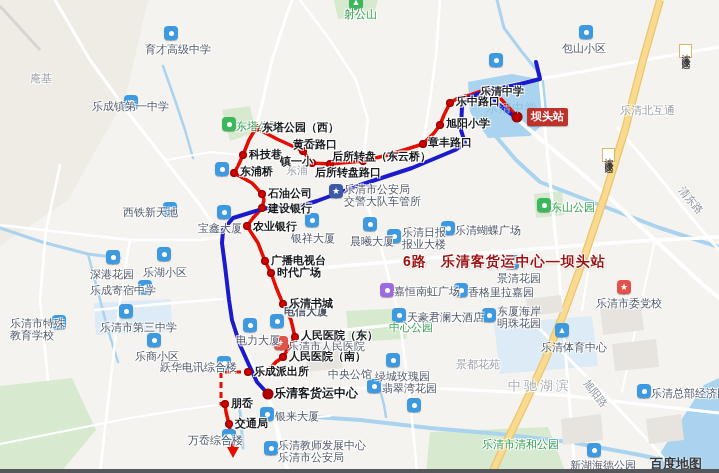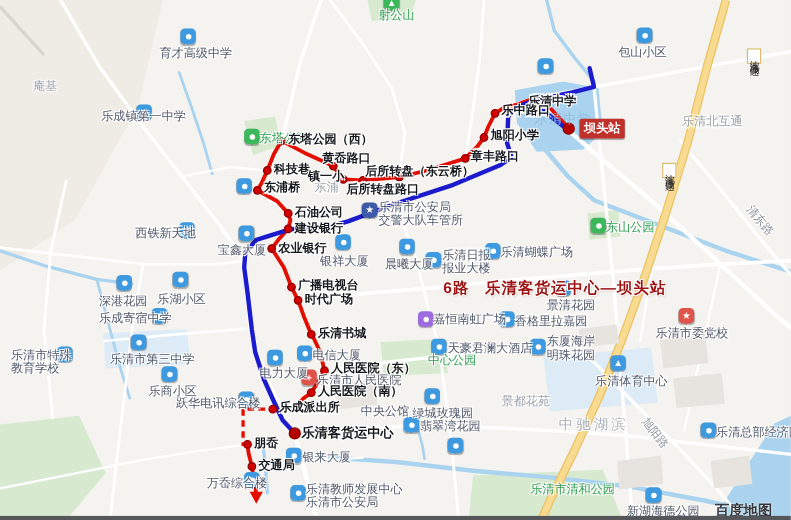--- a/index.html
+++ b/index.html
@@ -390,21 +390,21 @@
         <div class="pdot"></div>
         <div class="tail" style="border-top-color: rgb(61, 154, 224);"></div>
       </div>
       <div class="poi-label" style="left: 236px; top: 334px; text-align: center;">
         <div>电力大厦</div>
       </div>
       <div class="pin" style="left: 270px; top: 314px; background: rgb(61, 154, 224);">
         <div class="pdot"></div>
         <div class="tail" style="border-top-color: rgb(61, 154, 224);"></div>
       </div>
-      <div class="poi-label" style="left: 284px; top: 317px;">
+      <div class="poi-label" style="left: 284px; top: 305px; font-weight: bold;">
         <div>电信大厦</div>
       </div>
       <div class="pin" style="left: 274px; top: 336px; background: rgb(224, 83, 74);">+<div class="tail" style="border-top-color: rgb(224, 83, 74);"></div></div>
       <div class="poi-label" style="left: 288px; top: 340px;">
         <div>乐清市人民医院</div>
       </div>
       <div class="pin" style="left: 617px; top: 280px; background: rgb(224, 83, 74);">★<div class="tail" style="border-top-color: rgb(224, 83, 74);"></div></div>
       <div class="poi-label" style="left: 596px; top: 297px;">
         <div>乐清市委党校</div>
       </div>

